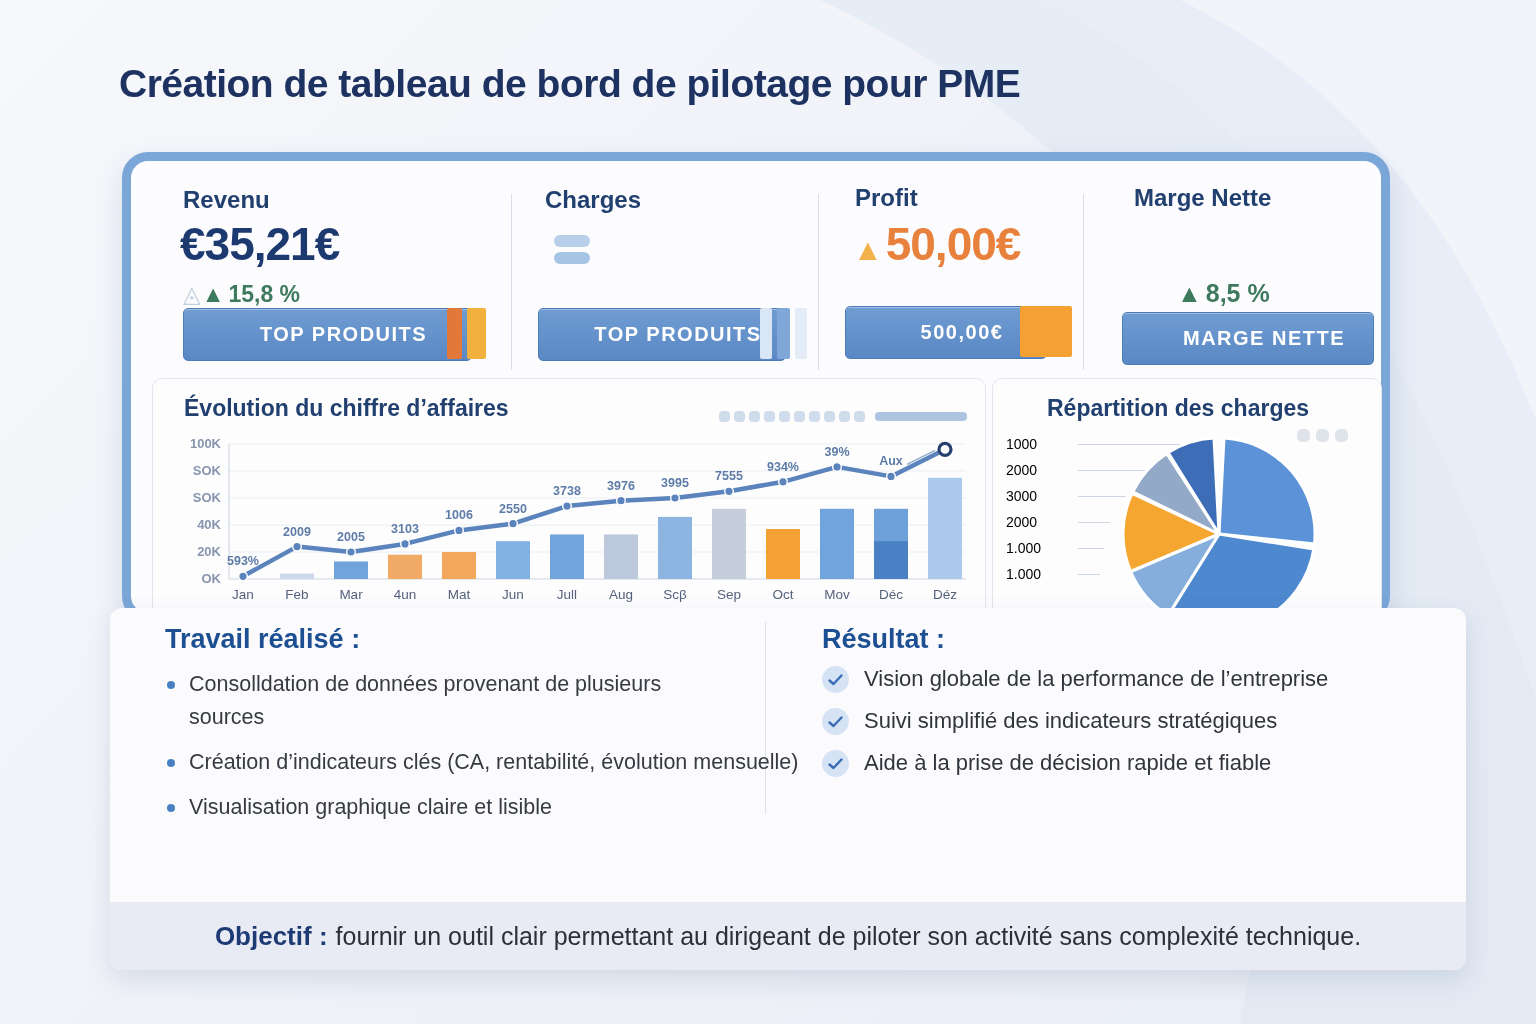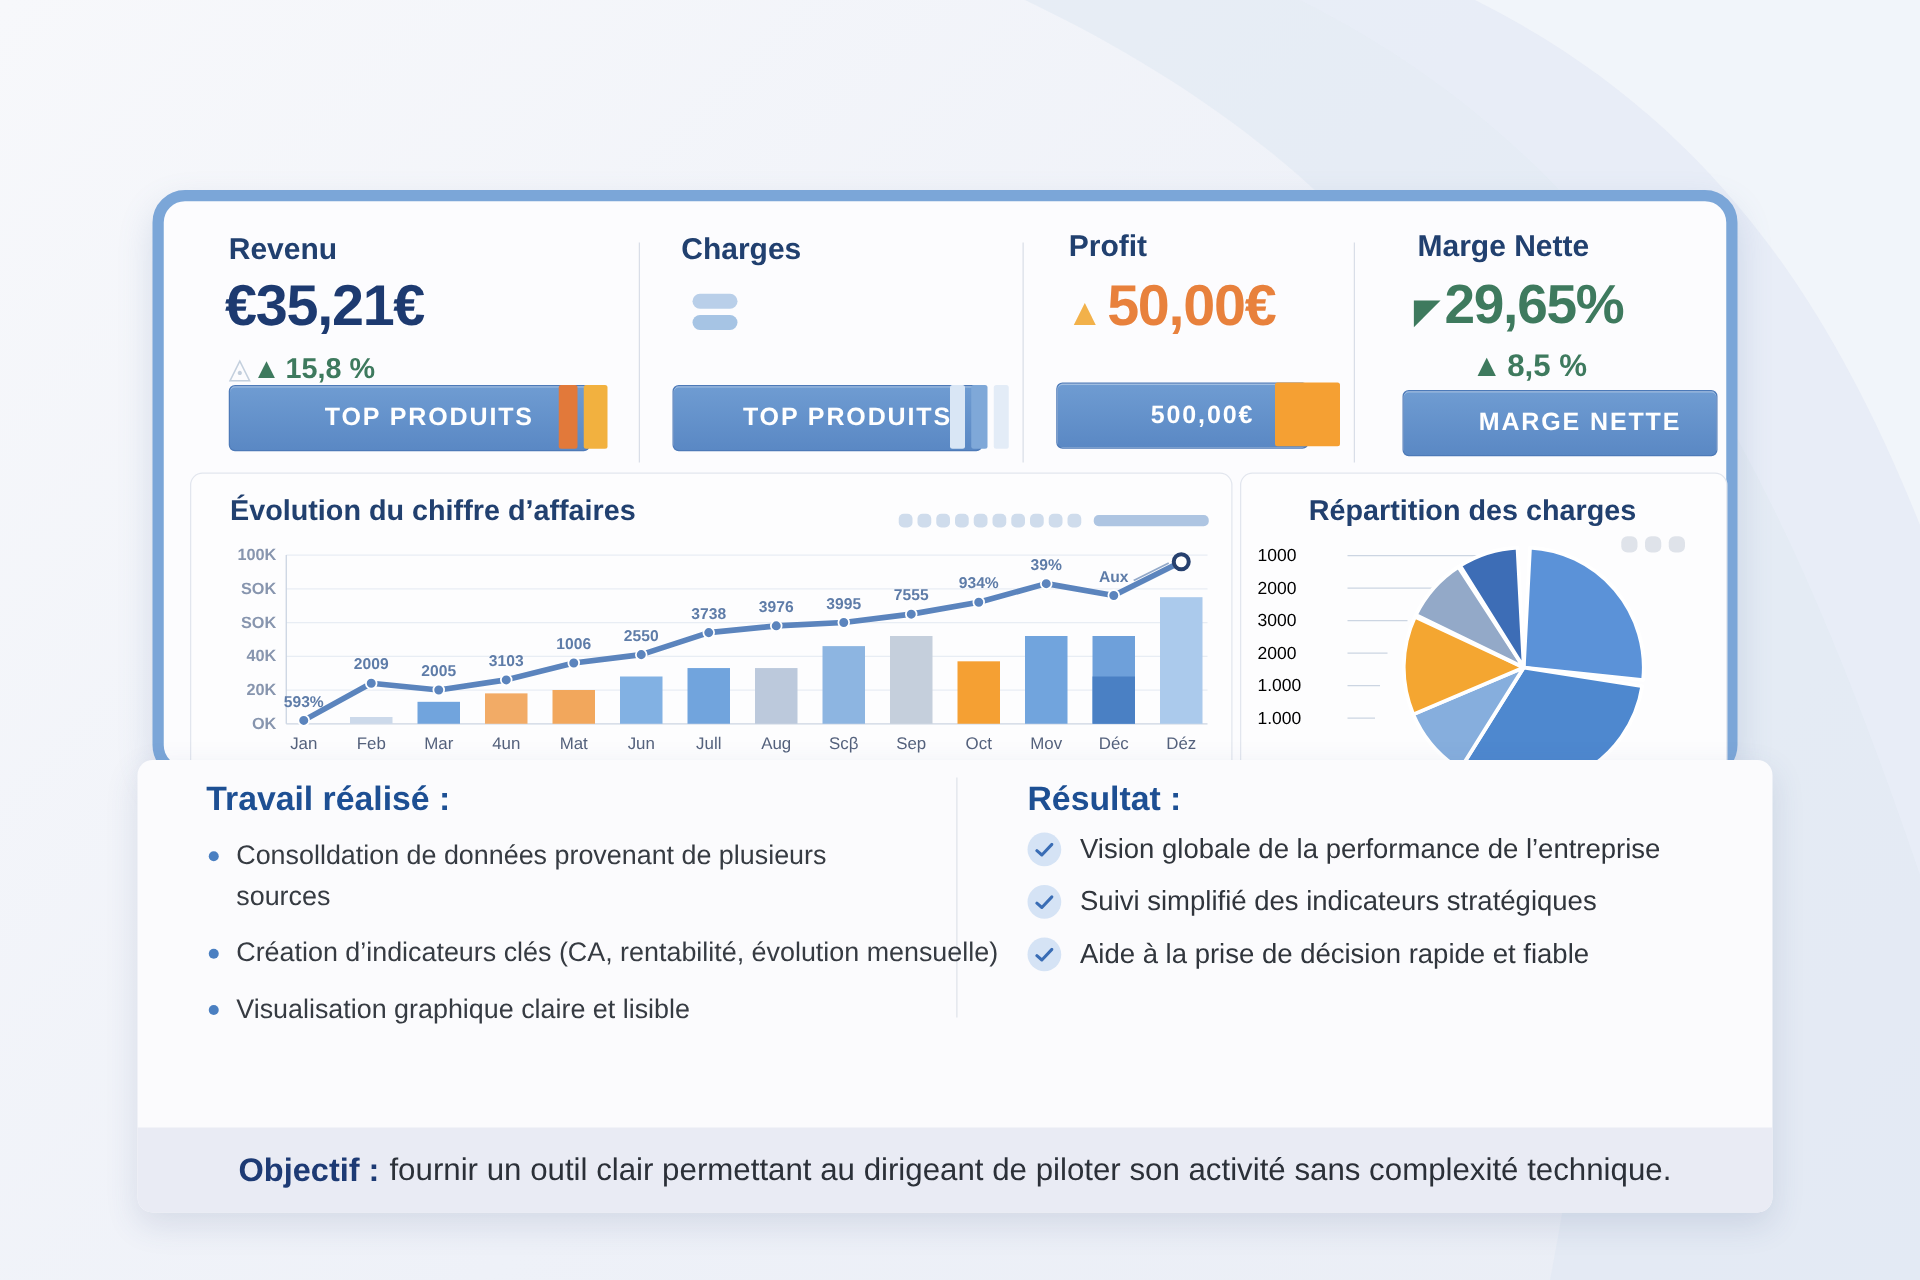--- a/index.html
+++ b/index.html
@@ -48,21 +48,21 @@
   .pie-menu .dot{width:13px;height:13px;border-radius:5px;background:#dfe3ea;margin-left:6px;}
   .pie-axis{position:absolute;left:13px;top:52px;}
   .pie-axis .row{display:flex;align-items:center;height:26px;}
   .pie-axis .lbl{width:62px;text-align:left;font-size:14px;color:#000000;}
   .pie-axis .tick{height:1px;background:#ccd5e2;margin-left:10px;}
   #evo-svg{position:absolute;left:13px;top:52px;}
   #pie-svg{position:absolute;left:123px;top:52px;}
 
   
   .notes{position:absolute;left:110px;top:608px;width:1308px;height:362px;background:#fbfbfd;
-         border-radius:12px;box-shadow:0 10px 26px rgba(60,80,130,.14);z-index:5;}
+         border-radius:12px;box-shadow:0 10px 26px rgba(60,80,130,.14);z-index:5;padding-left:48px;}
   .notes-divider{position:absolute;left:655px;top:14px;width:1px;height:192px;background:#dfe3ea;}
   .sec-heading{position:absolute;font-size:27px;font-weight:bold;color:#1d4f93;}
   .work-heading{left:55px;top:16px;}
   .result-heading{left:712px;top:16px;}
   .work-list{position:absolute;left:55px;top:60px;width:820px;}
   .work-item{display:flex;margin-bottom:12px;font-size:21.5px;line-height:33px;color:#363b42;}
   .work-item .bdot{flex:0 0 auto;width:8px;height:8px;border-radius:4px;background:#4a7fc1;margin:13px 14px 0 2px;}
   .work-item.narrow span{max-width:545px;}
   .result-list{position:absolute;left:712px;top:58px;}
   .check-item{display:flex;align-items:flex-start;margin-bottom:14px;height:28px;font-size:22px;color:#30353c;}
@@ -78,20 +78,21 @@
 <body>
 
 <div class="canvas">
 
   <svg class="bg-swoosh" width="1536" height="1024">
     <path d="M820,0 L1536,0 L1536,1024 L1240,1024 C1330,560 1260,210 820,0 Z" fill="#dfe7f3" opacity="0.55"></path>
     <path d="M1040,0 L1536,0 L1536,700 C1420,360 1300,130 1040,0 Z" fill="#e9eef7" opacity="0.8"></path>
     <path d="M1180,0 L1536,0 L1536,420 C1460,230 1360,90 1180,0 Z" fill="#f2f5fa" opacity="0.9"></path>
   </svg>
 
+  <div class="page-title">Création de tableau de bord de pilotage pour PME</div>
 
   <div class="dash">
 
     <div class="kpi-divider" style="left:380px"></div>
     <div class="kpi-divider" style="left:687px"></div>
     <div class="kpi-divider" style="left:952px"></div>
 
     <div class="kpi-label" style="left:52px;top:25px">Revenu</div>
     <div class="kpi-value" style="left:49px;top:56px">€35,21€</div>
     <div class="kpi-delta" style="left:52px;top:120px">
@@ -112,23 +113,20 @@
     <div class="stripe" style="left:664px;top:147px;width:12px;background:#e3ecf7"></div>
 
     <div class="kpi-label" style="left:724px;top:23px">Profit</div>
     <div class="kpi-value" style="left:722px;top:56px;color:#e8813c">
       <span class="tri" style="color:#f2b14a;font-size:30px">▲</span><span>50,00€</span>
     </div>
     <div class="kpi-btn" style="left:714px;top:145px;width:168px">500,00€</div>
     <div class="stripe" style="left:889px;top:145px;width:52px;background:#f5a033"></div>
 
     <div class="kpi-label" style="left:1003px;top:23px">Marge Nette</div>
-    <div class="kpi-value" style="left:1000px;top:58px;font-size:44px;color:#3e7a5e">
-      <span class="tri" style="font-size:28px">◤</span><span>29,65%</span>
-    </div>
     <div class="kpi-delta" style="left:1046px;top:118px;font-size:25px">
       <span class="tri">▲</span><span>8,5 %</span>
     </div>
     <div class="kpi-btn" style="left:991px;top:151px;width:218px">MARGE NETTE</div>
   </div>
 
   <div class="card card-evo">
     <div class="card-title evo-title">Évolution du chiffre d’affaires</div>
     <div class="dots-row" id="evo-dots">
         <div class="dot"></div>

